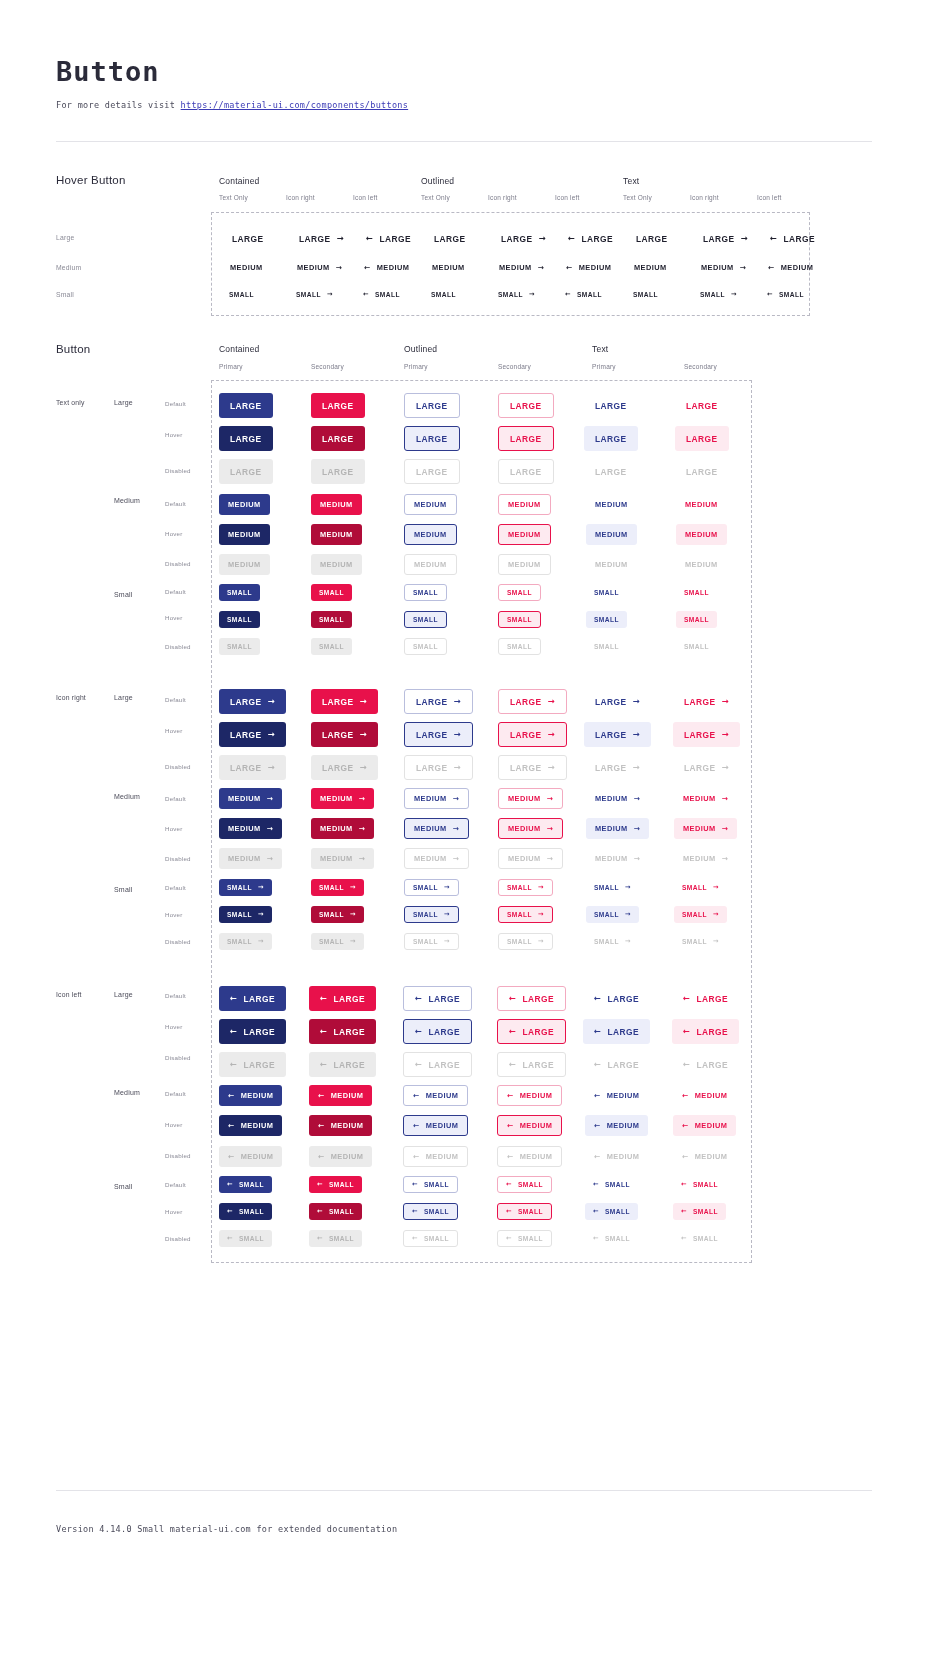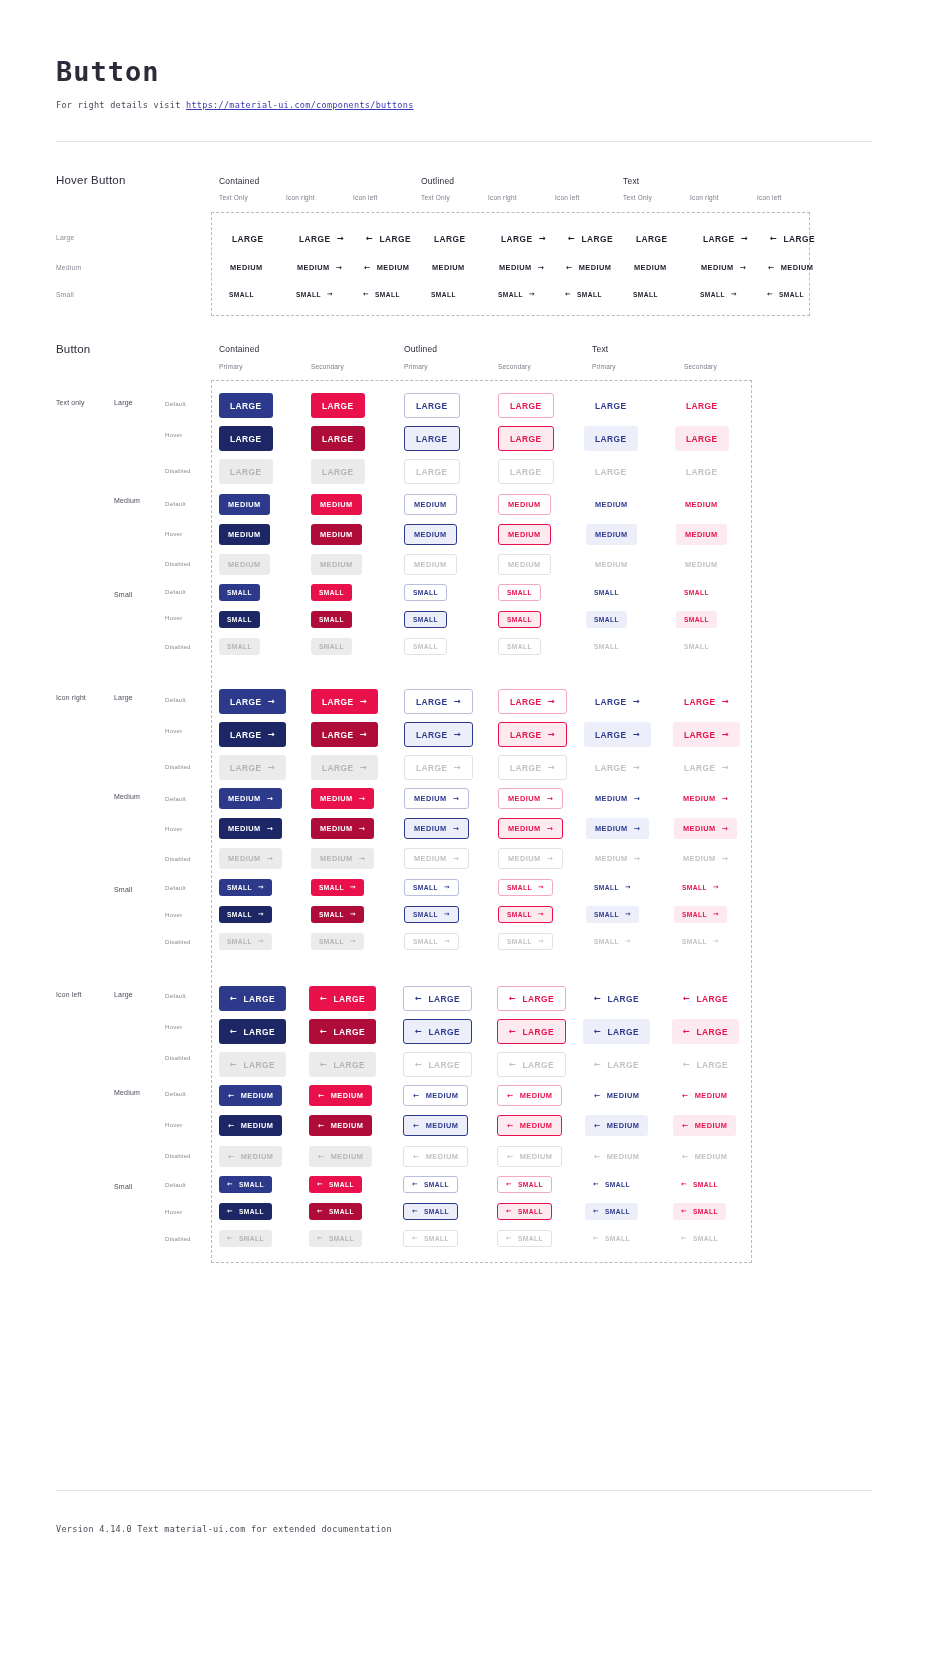--- a/index.html
+++ b/index.html
@@ -104,21 +104,21 @@
     position:absolute;left:56px;top:1524px;
     font-size:8.5px;color:#4a4a5a;letter-spacing:.3px;
   }
 </style>
 </head>
 <body>
 
 <div class="page">
 
   <div class="title">Button</div>
-  <div class="subtitle"><span>For right details visit </span><a href="#">https://material-ui.com/components/buttons</a></div>
+  <div class="subtitle"><span>For more details visit </span><a href="#">https://material-ui.com/components/buttons</a></div>
   <div class="rule" style="top:141px;"></div>
 
   <div class="sect-title" style="left:56px;top:174px;">Hover Button</div>
 
   <div class="col-head" style="left:219px;top:176px;">Contained</div>
   <div class="col-head" style="left:421px;top:176px;">Outlined</div>
   <div class="col-head" style="left:623px;top:176px;">Text</div>
 
   <div class="sub-head" style="left:219px;top:194px;">Text Only</div>
   <div class="sub-head" style="left:286px;top:194px;">Icon right</div>
@@ -914,15 +914,15 @@
   <div class="btn sm t-dis" style="left:585px;top:1230px;">
       <span class="arrow">←</span>
       <span>SMALL</span>
     </div>
   <div class="btn sm t-dis" style="left:673px;top:1230px;">
       <span class="arrow">←</span>
       <span>SMALL</span>
     </div>
 
   <div class="rule" style="top:1490px;"></div>
-  <div class="footer">Version 4.14.0 Text material-ui.com for extended documentation</div>
+  <div class="footer">Version 4.14.0 Small material-ui.com for extended documentation</div>
 
 </div>
 
 </body></html>

